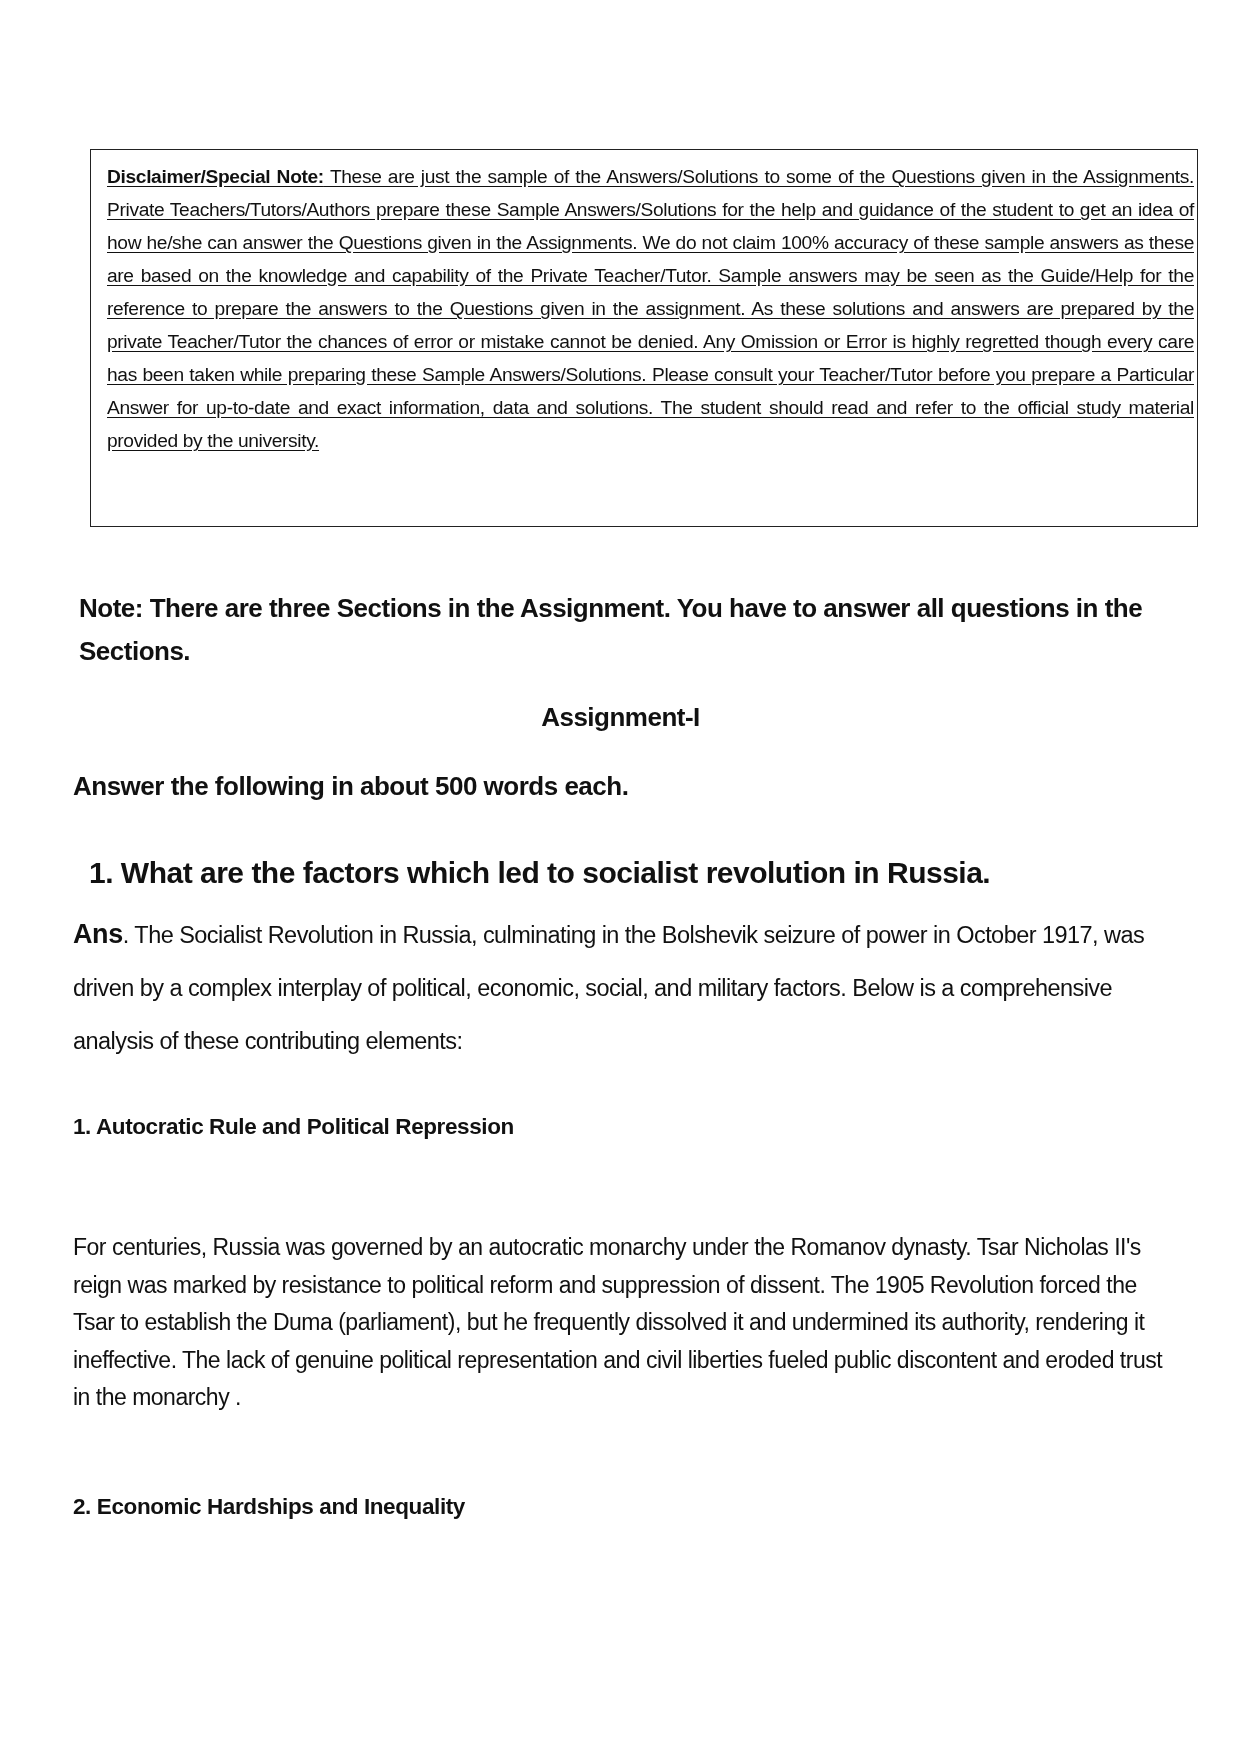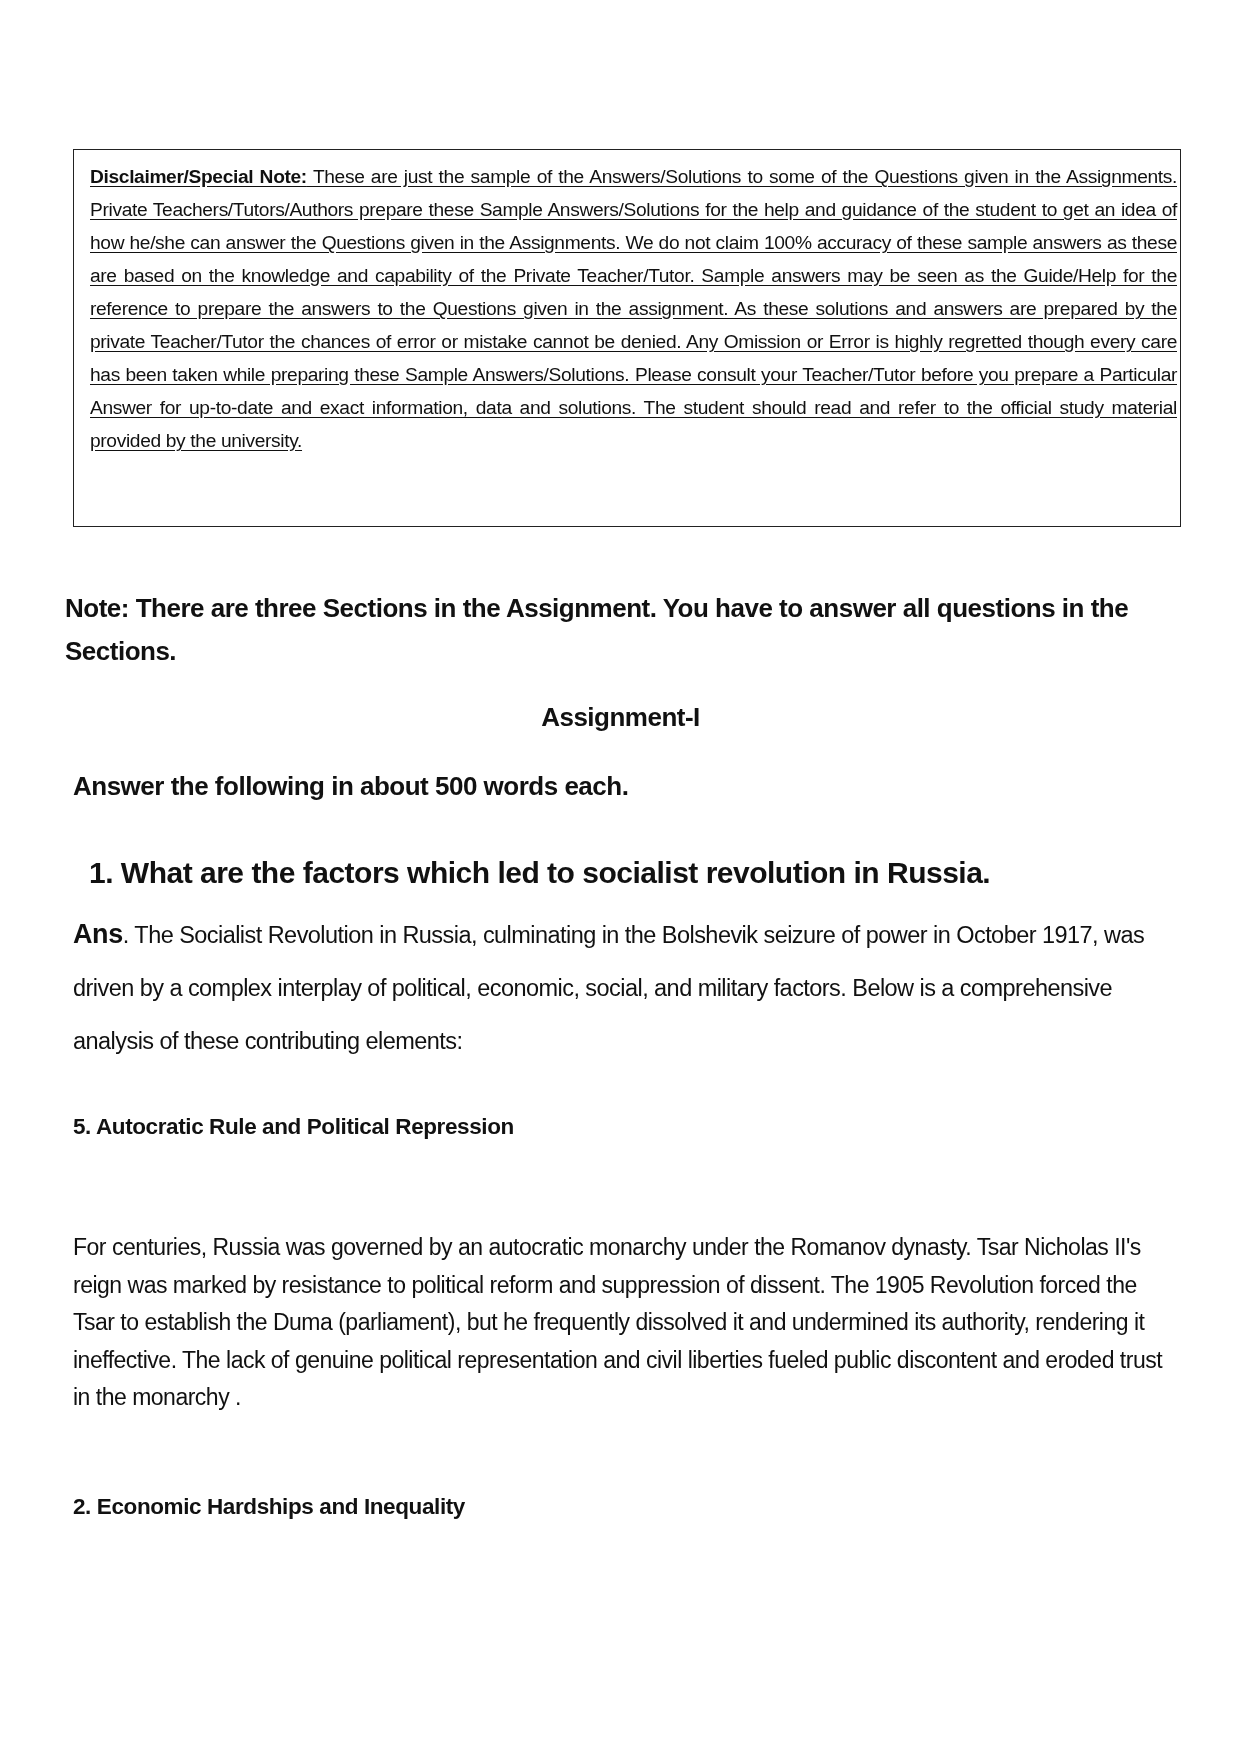--- a/index.html
+++ b/index.html
@@ -10,21 +10,21 @@
     body {
       width: 1241px;
       height: 1755px;
       position: relative;
       overflow: hidden;
       font-family: "Liberation Sans", "DejaVu Sans", sans-serif;
       color: #111111;
     }
     .disclaimer-box {
       position: absolute;
-      left: 73px;
+      left: 90px;
       top: 149px;
       width: 1108px;
       height: 378px;
       border: 1.5px solid #222222;
       box-sizing: border-box;
       padding: 10px 3px 0 16px;
     }
     .disclaimer-text {
       font-size: 19.2px;
       line-height: 33px;
@@ -32,21 +32,21 @@
       text-decoration: underline;
       text-underline-offset: 3px;
       letter-spacing: -0.35px;
       margin: 0;
       color: #111;
     }
     .disclaimer-text b { font-weight: bold; }
 
     .note {
       position: absolute;
-      left: 65px;
+      left: 79px;
       top: 587px;
       width: 1100px;
       font-size: 26px;
       font-weight: bold;
       line-height: 43px;
       letter-spacing: -0.5px;
       margin: 0;
     }
     .assignment-title {
       position: absolute;
@@ -143,21 +143,21 @@
 <p class="note">Note: There are three Sections in the Assignment. You have to answer all questions in the Sections.</p>
 
 <h2 class="assignment-title">Assignment-I</h2>
 
 <p class="instruction">Answer the following in about 500 words each.</p>
 
 <p class="question">1. What are the factors which led to socialist revolution in Russia.</p>
 
 <p class="answer"><span class="ans-label">Ans</span><span>. The Socialist Revolution in Russia, culminating in the Bolshevik seizure of power in October 1917, was driven by a complex interplay of political, economic, social, and military factors. Below is a comprehensive analysis of these contributing elements:</span></p>
 
-<h3 class="section-heading sh-1">5. Autocratic Rule and Political Repression</h3>
+<h3 class="section-heading sh-1">1. Autocratic Rule and Political Repression</h3>
 
 <p class="body-para">For centuries, Russia was governed by an autocratic monarchy under the Romanov dynasty. Tsar Nicholas II's reign was marked by resistance to political reform and suppression of dissent. The 1905 Revolution forced the Tsar to establish the Duma (parliament), but he frequently dissolved it and undermined its authority, rendering it ineffective. The lack of genuine political representation and civil liberties fueled public discontent and eroded trust in the monarchy .</p>
 
 <h3 class="section-heading sh-2">2. Economic Hardships and Inequality</h3>
 
 <div class="promo" style="color: rgb(238, 17, 17);">
   <br>
 </div>
 
 </body></html>

